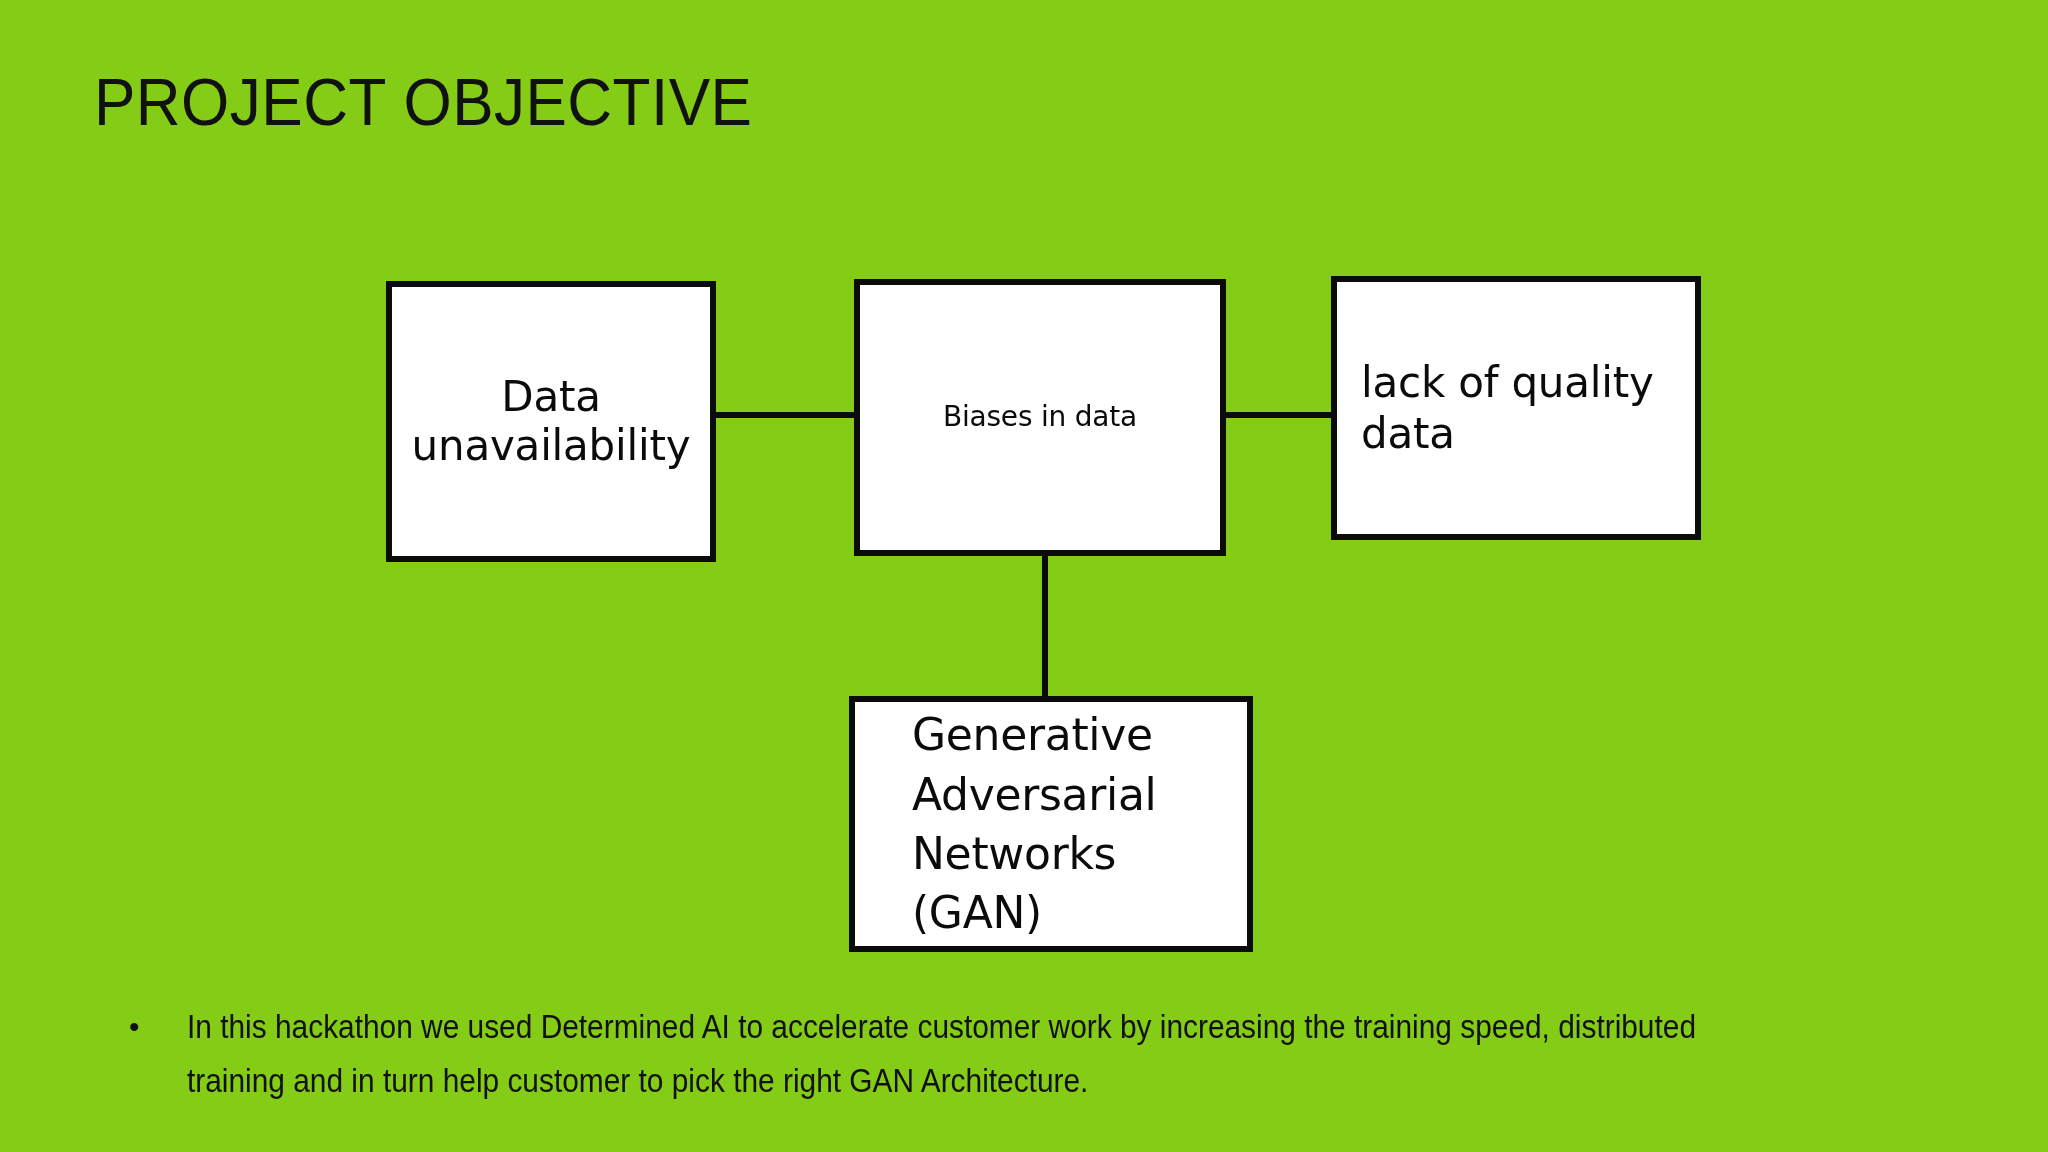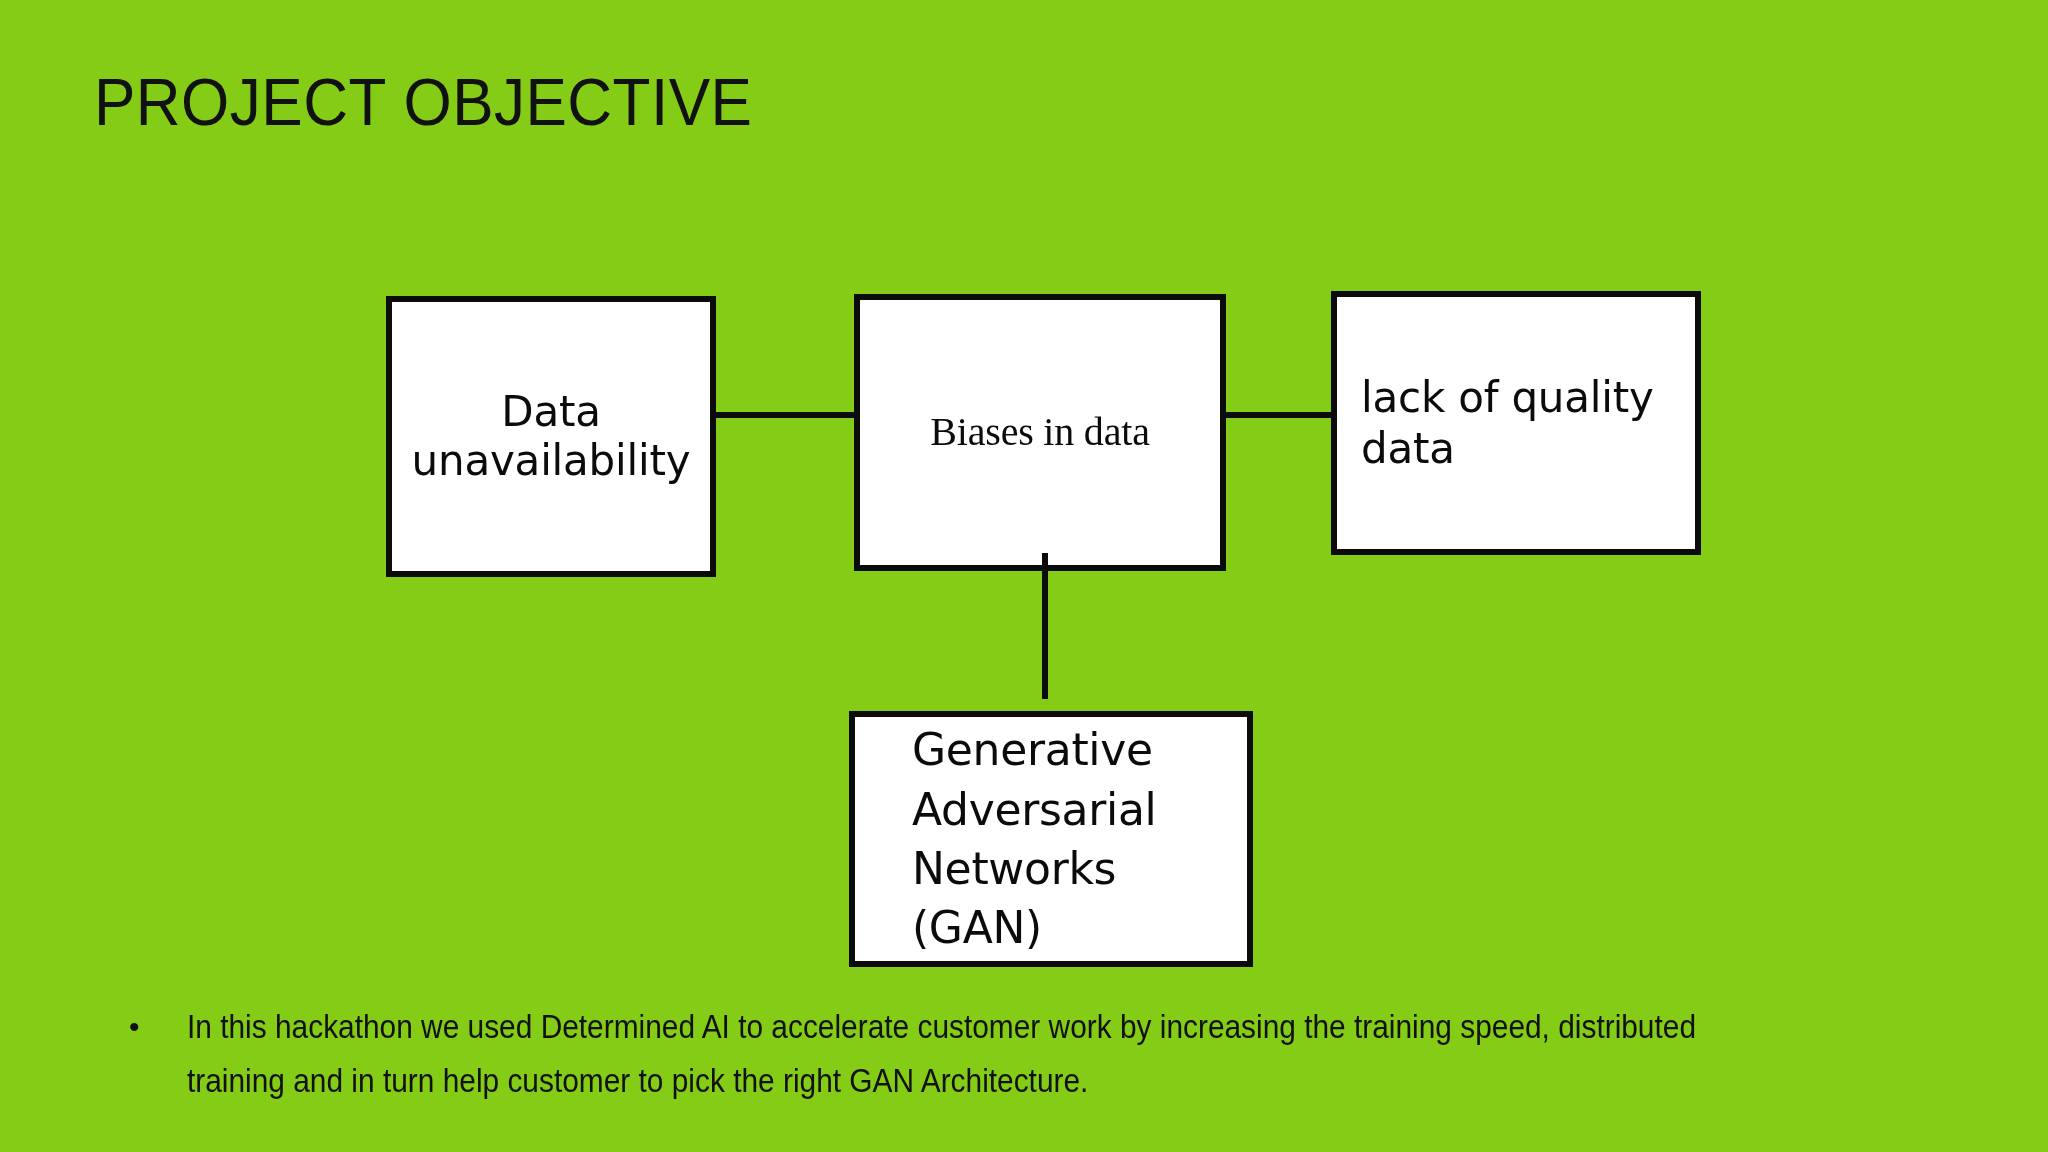--- a/index.html
+++ b/index.html
@@ -53,21 +53,20 @@
     position: absolute;
     box-sizing: border-box;
     background: #ffffff;
     border: 6px solid #0b0b0b;
     display: flex;
     flex-direction: column;
     justify-content: center;
     font-family: "DejaVu Sans", "Liberation Sans", sans-serif;
     color: #0b0b0b;
     overflow: hidden;
-    margin-top: 15px;
   }
   .node .node-text {
     display: block;
     white-space: pre-line;
   }
 
   
   #node-data-unavailability {
     left: 386px;
     top: 281px;
@@ -85,24 +84,23 @@
   
   #node-biases-in-data {
     left: 854px;
     top: 279px;
     width: 372px;
     height: 277px;
     align-items: center;
   }
   #node-biases-in-data .node-text {
     text-align: center;
-    font-size: 40px;
+    font-size: 28px;
     line-height: 1.16;
     letter-spacing: -0.2px;
-    font-family: Liberation Serif, serif;
   }
 
   
   #node-lack-of-quality-data {
     left: 1331px;
     top: 276px;
     width: 370px;
     height: 264px;
     align-items: flex-start;
     padding-left: 24px;

